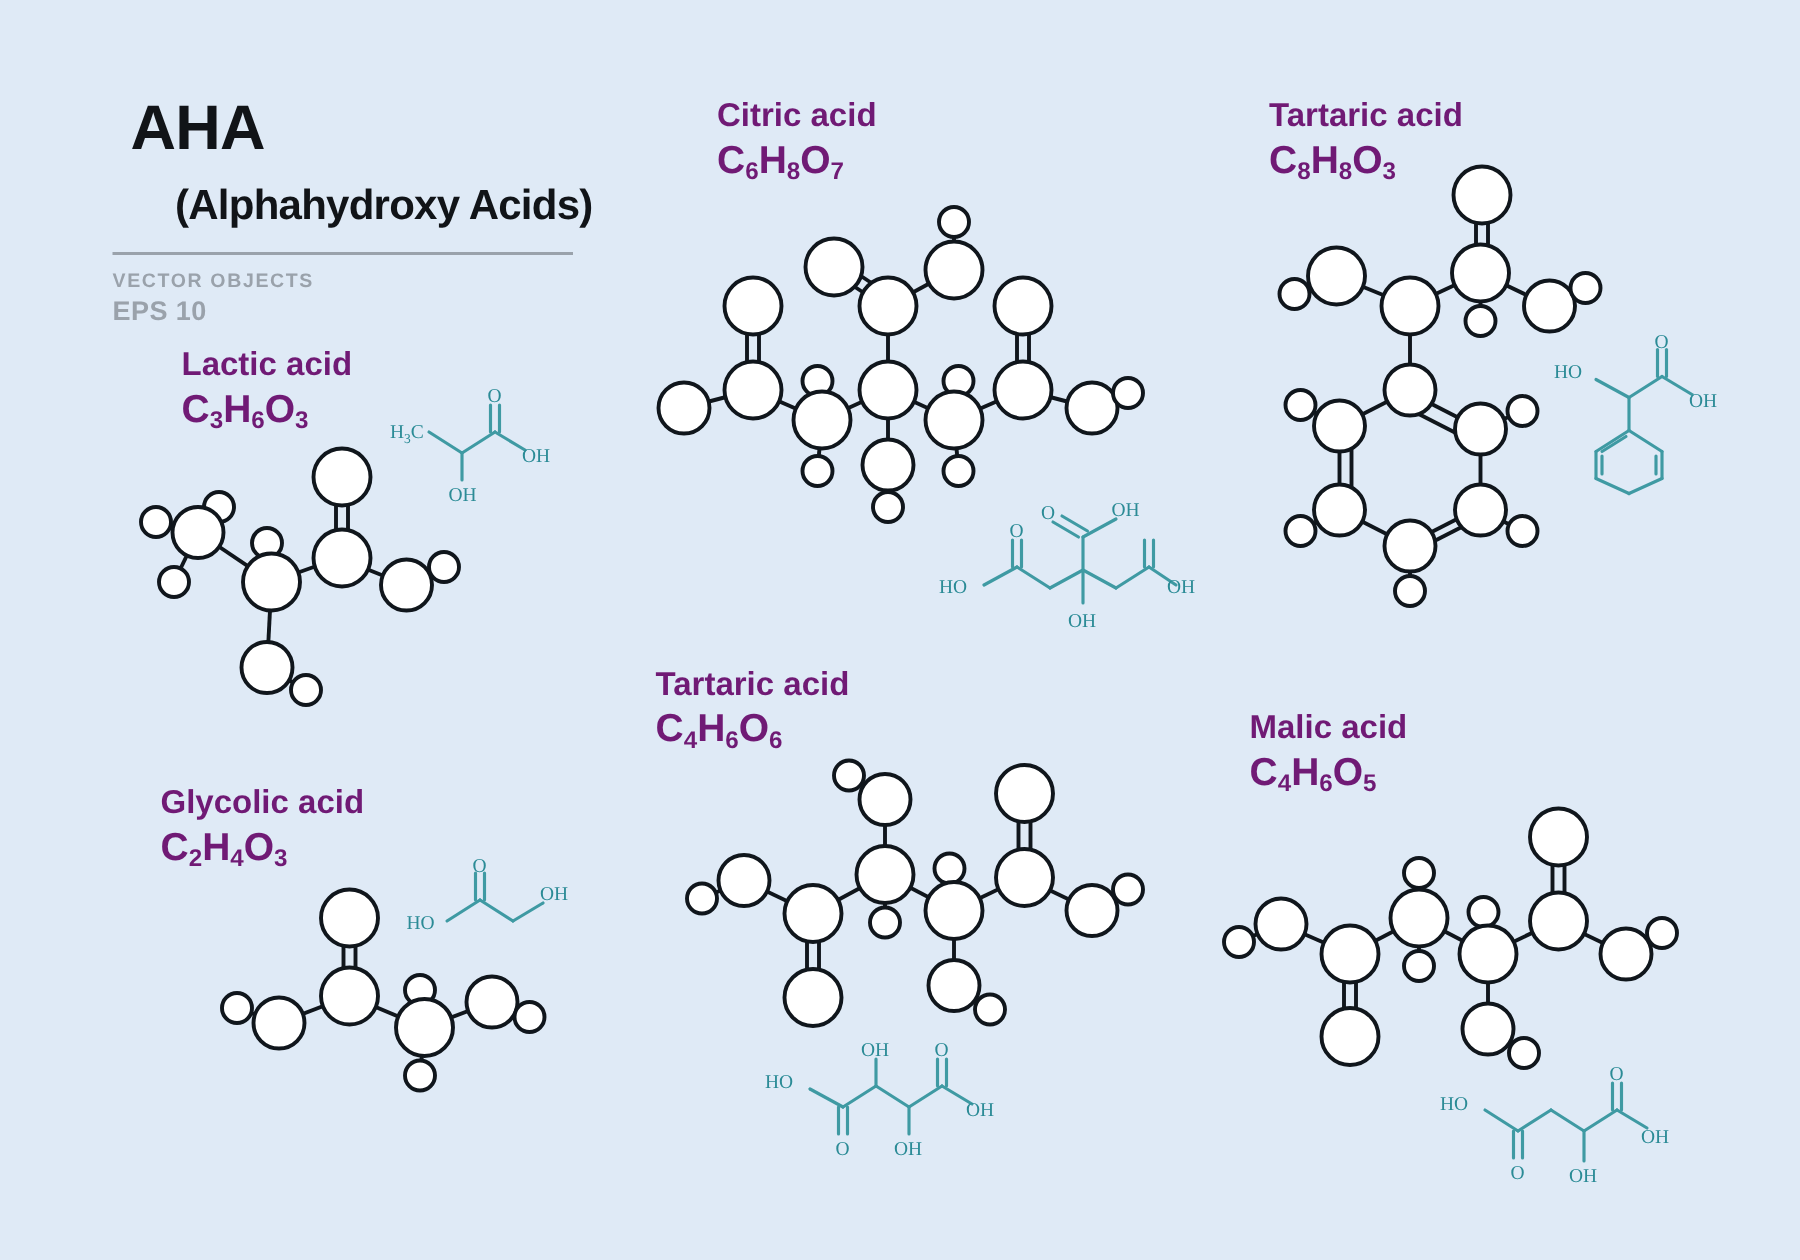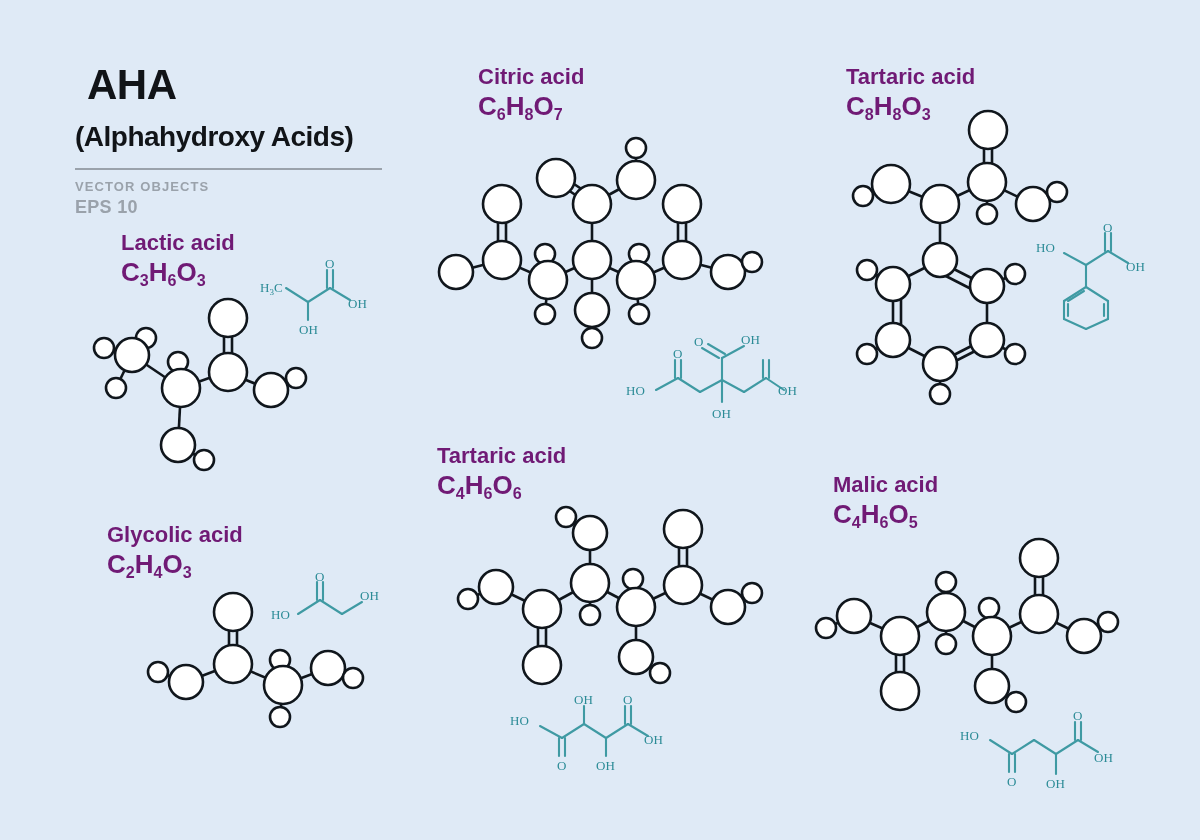--- a/index.html
+++ b/index.html
@@ -13,21 +13,21 @@
   .blk{position:absolute;}
 
   
   #title-block{left:75px;top:52px;width:320px;}
   .aha-title{
     font-size:42px;font-weight:bold;color:#111418;letter-spacing:-0.5px;
     line-height:1.02;margin:12px;
   }
   .aha-sub{
     font-size:28px;font-weight:bold;color:#111418;letter-spacing:-0.5px;
-    line-height:1.25;margin:2px 0 0 0;white-space:nowrap;
+    line-height:1.25;margin:2px 0 0 0;white-space:nowrap;text-align:right;
   }
   .rule{height:2px;background:#9aa2ab;margin:14px 0 9px 0;width:307px;}
   .vec{font-size:13px;font-weight:bold;color:#9aa2ab;letter-spacing:1.1px;margin:0;}
   .eps{font-size:18px;font-weight:bold;color:#9aa2ab;letter-spacing:0.3px;margin:3px 0 0 0;}
 
   
   .mol-name{
     font-size:22px;font-weight:bold;color:#701a75;
     margin:0;line-height:1.18;white-space:nowrap;
   }

